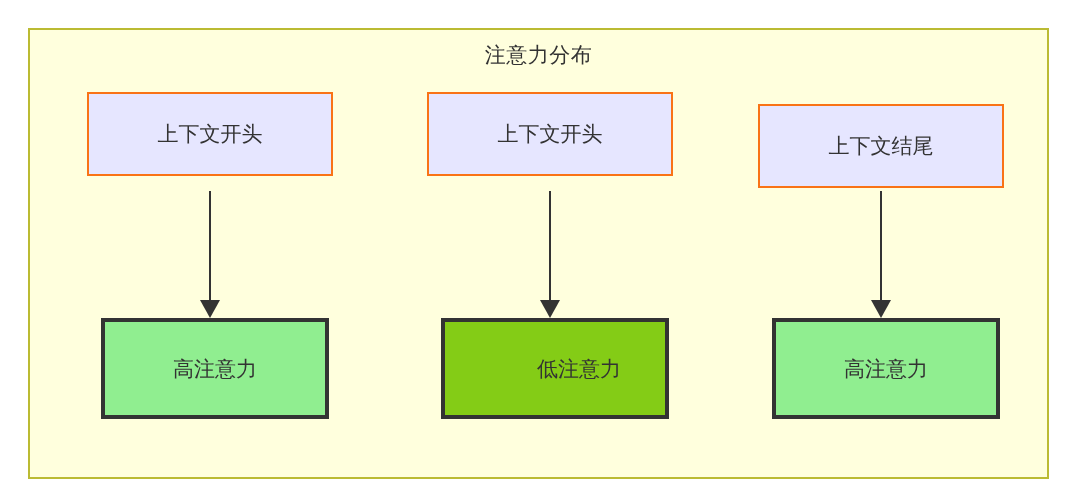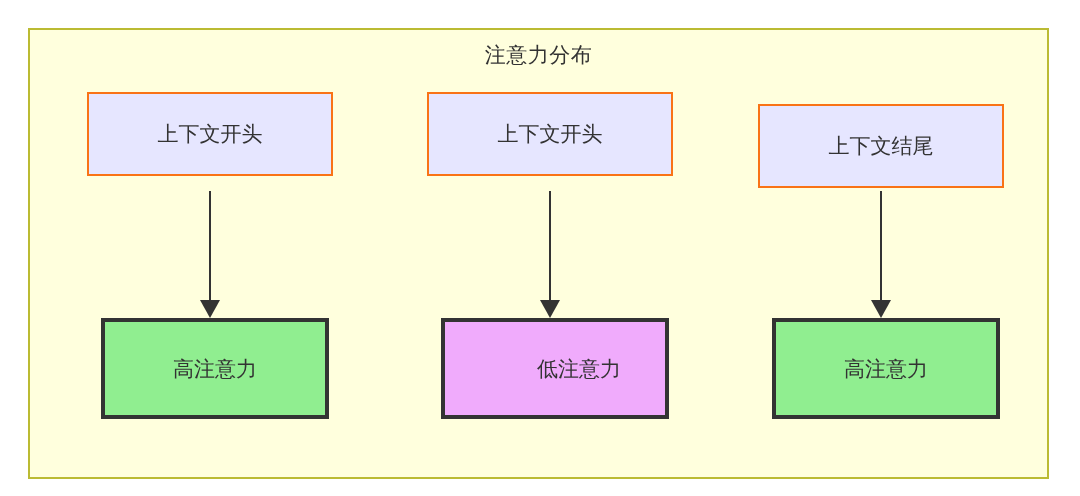--- a/index.html
+++ b/index.html
@@ -56,21 +56,21 @@
     color: #333333;
   }
   .node-bottom {
     width: 228px;
     height: 101px;
     border: 4px solid #333333;
     font-size: 21px;
     color: #333333;
   }
   .fill-high { background: #90ee90; text-align: center; }
-  .fill-low  { background: #f0abfc; padding-left: 48px; }
+  .fill-low  { background: #84cc16; padding-left: 48px; }
 
   .edge-svg {
     position: absolute;
     left: 0;
     top: 0;
     width: 1080px;
     height: 496px;
     pointer-events: none;
     overflow: visible;
   }

